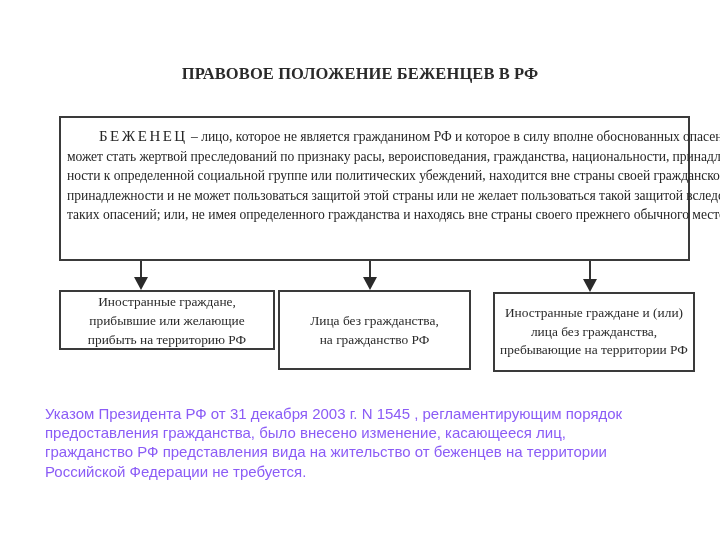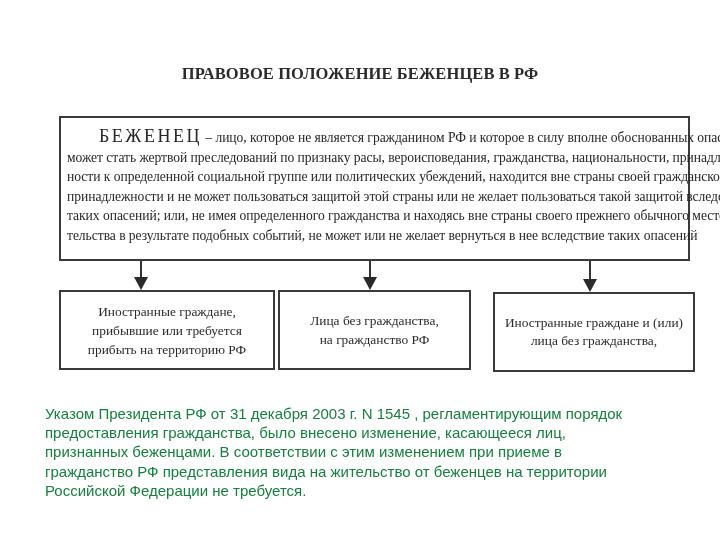--- a/index.html
+++ b/index.html
@@ -17,94 +17,93 @@
       border: 2px solid #3a3a3a; box-sizing: border-box;
     }
     .main-text {
       position: absolute; left: 6px; top: 9px; right: 6px;
       font-size: 13.6px; line-height: 19.6px; text-align: justify;
       color: #262626; letter-spacing: -0.05px;
     }
     .main-text .line { display: block; white-space: nowrap; text-align: justify; text-align-last: justify; }
     .main-text .line.last { text-align-last: left; }
     .main-text .line.first { text-indent: 32px; }
-    .term { font-size: 18px; letter-spacing: 2.5px; }
+    .term { font-size: 15px; letter-spacing: 2.5px; }
     .arrow {
       position: absolute; width: 14px;
     }
     .arrow .stem { position: absolute; left: 6px; top: 0; width: 2px; background: #333; }
     .arrow .head {
       position: absolute; left: 0; width: 0; height: 0;
       border-left: 7px solid transparent; border-right: 7px solid transparent;
       border-top: 13px solid #2a2a2a;
     }
     .sub-box {
       position: absolute; border: 2px solid #3a3a3a; box-sizing: border-box;
       display: flex; align-items: center; justify-content: center; text-align: center;
       font-size: 13.4px; line-height: 19px; color: #2a2a2a;
     }
     .sub-box .inner { display: block; }
     .sub-box .inner span { display: block; white-space: nowrap; }
     .bottom-text {
       position: absolute; left: 45px; top: 404px; width: 660px;
       font-family: "Liberation Sans", sans-serif; font-size: 15px; line-height: 19.2px;
-      color: #15803d;
+      color: #8b5cf6;
     }
     .bottom-text span { display: block; white-space: nowrap; }
   </style>
 </head>
 <body>
 
 <div class="title">ПРАВОВОЕ ПОЛОЖЕНИЕ БЕЖЕНЦЕВ В РФ</div>
 
 <div class="main-box">
   <div class="main-text">
     <span class="line first"><span class="term">БЕЖЕНЕЦ</span><span> – лицо, которое не является гражданином РФ и которое в силу вполне обоснованных опасений</span></span>
     <span class="line">может стать жертвой преследований по признаку расы, вероисповедания, гражданства, национальности, принадлеж-</span>
     <span class="line">ности к определенной социальной группе или политических убеждений, находится вне страны своей гражданской</span>
     <span class="line">принадлежности и не может пользоваться защитой этой страны или не желает пользоваться такой защитой вследствие</span>
     <span class="line">таких опасений; или, не имея определенного гражданства и находясь вне страны своего прежнего обычного местожи-</span>
-    <span class="line last">тельства в результате подобных событий, не может или не желает вернуться в нее вследствие таких опасений</span>
   </div>
 </div>
 
 <div class="arrow" style="left:134px; top:261px; height:30px;">
   <div class="stem" style="height:18px;"></div>
   <div class="head" style="top:16px;"></div>
 </div>
 <div class="arrow" style="left:363px; top:261px; height:30px;">
   <div class="stem" style="height:18px;"></div>
   <div class="head" style="top:16px;"></div>
 </div>
 <div class="arrow" style="left:583px; top:261px; height:32px;">
   <div class="stem" style="height:20px;"></div>
   <div class="head" style="top:18px;"></div>
 </div>
 
-<div class="sub-box" style="left:59px; top:290px; width:216px; height:80px;">
+<div class="sub-box" style="left:59px; top:290px; width:216px; height:60px;">
   <div class="inner">
     <span>Иностранные граждане,</span>
-    <span>прибывшие или требуется</span>
+    <span>прибывшие или желающие</span>
     <span>прибыть на территорию РФ</span>
   </div>
 </div>
 
 <div class="sub-box" style="left:278px; top:290px; width:193px; height:80px;">
   <div class="inner">
     <span>Лица без гражданства,</span>
     <span>на гражданство РФ</span>
   </div>
 </div>
 
 <div class="sub-box" style="left:493px; top:292px; width:202px; height:80px; line-height:18.5px;">
   <div class="inner">
     <span>Иностранные граждане и (или)</span>
     <span>лица без гражданства,</span>
+    <span>пребывающие на территории РФ</span>
   </div>
 </div>
 
 <div class="bottom-text">
   <span>Указом Президента РФ от 31 декабря 2003 г. N 1545 , регламентирующим порядок</span>
   <span>предоставления гражданства, было внесено изменение, касающееся лиц,</span>
-  <span>признанных беженцами. В соответствии с этим изменением при приеме в</span>
   <span>гражданство РФ представления вида на жительство от беженцев на территории</span>
   <span>Российской Федерации не требуется.</span>
 </div>
 
 </body></html>

